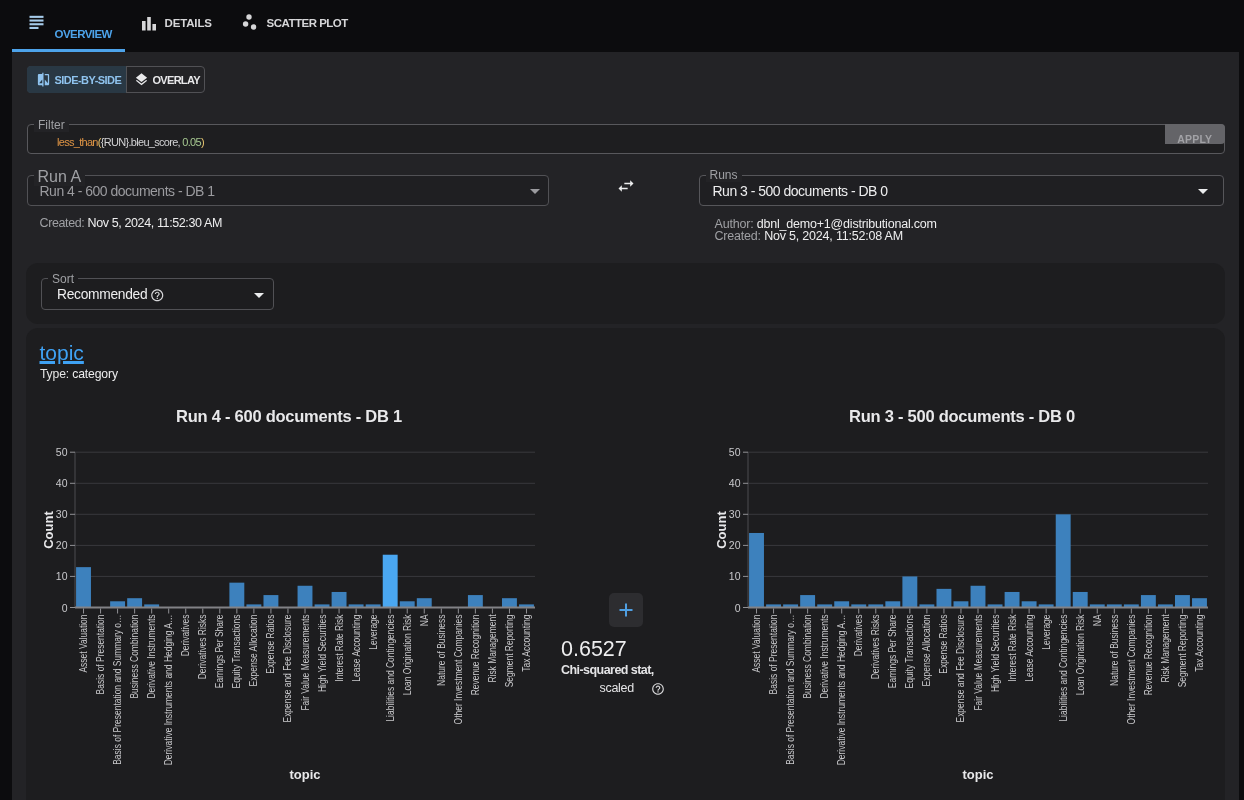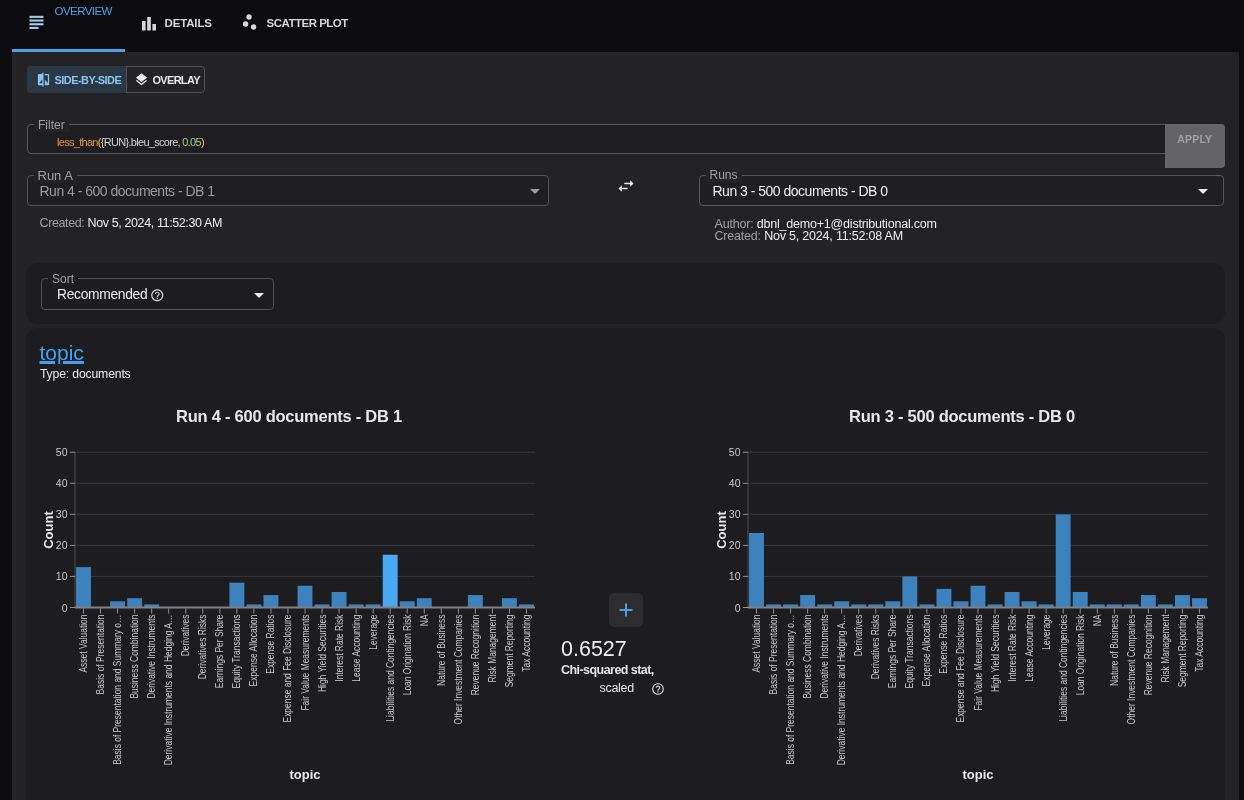--- a/index.html
+++ b/index.html
@@ -8,21 +8,21 @@
 <div class="abs" style="left:12px;top:51.5px;width:1227px;height:748.5px;background:#232326"></div>
 <div class="abs" style="left:12px;top:48.5px;width:113px;height:3px;background:#4da3ea"></div>
 <svg class="abs" style="left:28.5px;top:15px" width="16" height="16" viewBox="0 0 16 16">
     <g fill="#a6cbea">
       <rect x="0.5" y="0.8" width="14" height="2.1"></rect>
       <rect x="0.5" y="4.5" width="14" height="2.1"></rect>
       <rect x="0.5" y="8.2" width="14" height="2.1"></rect>
       <rect x="0.5" y="11.9" width="9" height="2.1"></rect>
     </g>
   </svg>
-<div class="abs" style="left:54.5px;top:6px;font-size:11.5px;line-height:11px;font-weight:normal;letter-spacing:-0.55px;color:#4da3ea">OVERVIEW</div>
+<div class="abs" style="left:54.5px;top:29px;font-size:11.5px;line-height:11px;font-weight:bold;letter-spacing:-0.55px;color:#4da3ea">OVERVIEW</div>
 <svg class="abs" style="left:140.5px;top:15.5px" width="16" height="16" viewBox="0 0 16 16">
     <g fill="#d6d6d8">
       <rect x="1" y="5" width="3.6" height="9.5"></rect>
       <rect x="6.2" y="1" width="3.6" height="13.5"></rect>
       <rect x="11.4" y="8" width="3.6" height="6.5"></rect>
     </g>
   </svg>
 <div class="abs" style="left:164.5px;top:17.5px;font-size:11.5px;line-height:11px;font-weight:bold;letter-spacing:-0.15px;color:#d6d6d8">DETAILS</div>
 <svg class="abs" style="left:241px;top:12px" width="18" height="18" viewBox="0 0 18 18">
     <g fill="#d6d6d8">
@@ -38,23 +38,23 @@
     <path d="M10 3H5c-1.1 0-2 .9-2 2v14c0 1.1.9 2 2 2h5v2h2V1h-2v2zm0 15H5l5-6v6zm9-15h-5v2h5v13l-5-6v9h5c1.1 0 2-.9 2-2V5c0-1.1-.9-2-2-2z" fill="#8fc3ee"></path>
   </svg>
 <div class="abs" style="left:54.5px;top:75px;font-size:11px;line-height:10px;font-weight:bold;letter-spacing:-0.55px;color:#8fc3ee">SIDE-BY-SIDE</div>
 <svg class="abs" style="left:133.5px;top:72px" width="15" height="15" viewBox="0 0 24 24">
     <path d="M11.99 18.54l-7.37-5.73L3 14.07l9 7 9-7-1.63-1.27-7.38 5.74zM12 16l7.36-5.73L21 9l-9-7-9 7 1.63 1.27L12 16z" fill="#e9e9eb"></path>
   </svg>
 <div class="abs" style="left:152.5px;top:75px;font-size:11px;line-height:10px;font-weight:bold;letter-spacing:-0.7px;color:#e9e9eb">OVERLAY</div>
 <div class="abs" style="left:27px;top:124px;width:1198px;height:30px;background:#1e1e20;border:1px solid #58585c;border-radius:4px"></div>
 <div class="abs" style="left:34px;top:118px;font-size:12px;color:#9fa0a4;background:#232326;padding:0 4px">Filter</div>
 <div class="abs" style="left:57px;top:135.5px;font-family:Liberation Sans, sans-serif;font-size:11px;line-height:13px;letter-spacing:-0.7px;white-space:pre"><span style="color:#e09545">less_than</span><span style="color:#e8c56f">(</span><span style="color:#d2d2d4">{RUN}.bleu_score, </span><span style="color:#a6c890">0.05</span><span style="color:#e8c56f">)</span></div>
-<div class="abs" style="left:1164.5px;top:124px;width:60.5px;height:44px;background:#646468;border-radius:0 4px 4px 0;text-align:center;line-height:30px;font-size:10.5px;font-weight:bold;letter-spacing:0.2px;color:#a2a2a6">APPLY</div>
+<div class="abs" style="left:1164.5px;top:124px;width:60.5px;height:20px;background:#646468;border-radius:0 4px 4px 0;text-align:center;line-height:30px;font-size:10.5px;font-weight:bold;letter-spacing:0.2px;color:#a2a2a6">APPLY</div>
 <div class="abs" style="left:27px;top:174.5px;width:522px;height:31px;border:1px solid #515155;border-radius:4px;background:#1f1f22"></div>
-<div class="abs" style="left:33.5px;top:168px;font-size:13px;color:#9fa0a4;background:#232326;padding:0 4px">Run A</div>
+<div class="abs" style="left:33.5px;top:168px;font-size:16px;color:#9fa0a4;background:#232326;padding:0 4px">Run A</div>
 <div class="abs" style="left:39.5px;top:184.3px;font-size:14px;line-height:14px;letter-spacing:-0.5px;color:#9b9b9f">Run 4 - 600 documents - DB 1</div>
 <svg style="position:absolute;left:522.5px;top:179px" width="24" height="24" viewBox="0 0 24 24">
     <path d="M7 10l5 5 5-5z" fill="#9b9b9f"></path>
   </svg>
 <svg class="abs" style="left:616px;top:176px" width="20" height="20" viewBox="0 0 24 24">
     <path d="M6.99 11L3 15l3.99 4v-3H14v-2H6.99v-3zM21 9l-3.99-4v3H10v2h7.01v3L21 9z" fill="#ecedee"></path>
   </svg>
 <div class="abs" style="left:699px;top:174.5px;width:525px;height:31px;border:1px solid #56565a;border-radius:4px;background:#1f1f22"></div>
 <div class="abs" style="left:705.5px;top:168px;font-size:12px;color:#9fa0a4;background:#232326;padding:0 4px">Runs</div>
 <div class="abs" style="left:712.5px;top:184.3px;font-size:14px;line-height:14px;letter-spacing:-0.5px;color:#eeeeef">Run 3 - 500 documents - DB 0</div>
@@ -69,21 +69,21 @@
 <div class="abs" style="left:48px;top:271.5px;font-size:12px;color:#9fa0a4;background:#1d1d1f;padding:0 4px">Sort</div>
 <div class="abs" style="left:57px;top:287.8px;font-size:13.8px;line-height:13.8px;letter-spacing:-0.3px;color:#eeeeef">Recommended</div>
 <svg style="position:absolute;left:149.6px;top:287.8px" width="14.5" height="14.5" viewBox="0 0 24 24">
     <path d="M11 18h2v-2h-2v2zm1-16C6.48 2 2 6.48 2 12s4.48 10 10 10 10-4.48 10-10S17.52 2 12 2zm0 18c-4.41 0-8-3.59-8-8s3.59-8 8-8 8 3.59 8 8-3.59 8-8 8zm0-14c-2.21 0-4 1.79-4 4h2c0-1.1.9-2 2-2s2 .9 2 2c0 2-3 1.75-3 5h2c0-2.25 3-2.5 3-5 0-2.21-1.79-4-4-4z" fill="#d8d8da"></path>
   </svg>
 <svg style="position:absolute;left:246.5px;top:282.5px" width="24" height="24" viewBox="0 0 24 24">
     <path d="M7 10l5 5 5-5z" fill="#ecedee"></path>
   </svg>
 <div class="abs" style="left:26px;top:327.5px;width:1198.5px;height:473px;background:#1d1d1f;border-radius:12px 12px 0 0"></div>
 <div class="abs" style="left:39.5px;top:341.5px;font-size:21px;line-height:21px;color:#3fa2f4;text-decoration:underline;text-underline-offset:1px;text-decoration-thickness:2.5px">topic</div>
-<div class="abs" style="left:40px;top:368.3px;font-size:12.2px;line-height:12.2px;letter-spacing:-0.15px"><span style="color:#e5e5e5">Type: </span><span style="color:#eeeeef">documents</span></div>
+<div class="abs" style="left:40px;top:368.3px;font-size:12.2px;line-height:12.2px;letter-spacing:-0.15px"><span style="color:#e5e5e5">Type: </span><span style="color:#eeeeef">category</span></div>
 <svg style="position:absolute;left:26px;top:400px" width="523" height="400" viewBox="0 0 523 400">
     <text x="263" y="22" text-anchor="middle" font-family="Liberation Sans" font-size="16.5" font-weight="bold" letter-spacing="-0.25" fill="#e8e8ea">Run 4 - 600 documents - DB 1</text>
     <line x1="49.0" y1="176.4" x2="509.0" y2="176.4" stroke="#39393d" stroke-width="1"></line>
     <line x1="49.0" y1="145.4" x2="509.0" y2="145.4" stroke="#39393d" stroke-width="1"></line>
     <line x1="49.0" y1="114.3" x2="509.0" y2="114.3" stroke="#39393d" stroke-width="1"></line>
     <line x1="49.0" y1="83.3" x2="509.0" y2="83.3" stroke="#39393d" stroke-width="1"></line>
     <line x1="49.0" y1="52.2" x2="509.0" y2="52.2" stroke="#39393d" stroke-width="1"></line>
     <line x1="49.0" y1="52.2" x2="49.0" y2="207.5" stroke="#4c4c50" stroke-width="1"></line>
     <line x1="44" y1="207.5" x2="49.0" y2="207.5" stroke="#919195" stroke-width="1"></line>
     <text x="41.5" y="207.5" text-anchor="end" dominant-baseline="central" font-family="Liberation Sans" font-size="10.5" fill="#c9c9cc">0</text>

